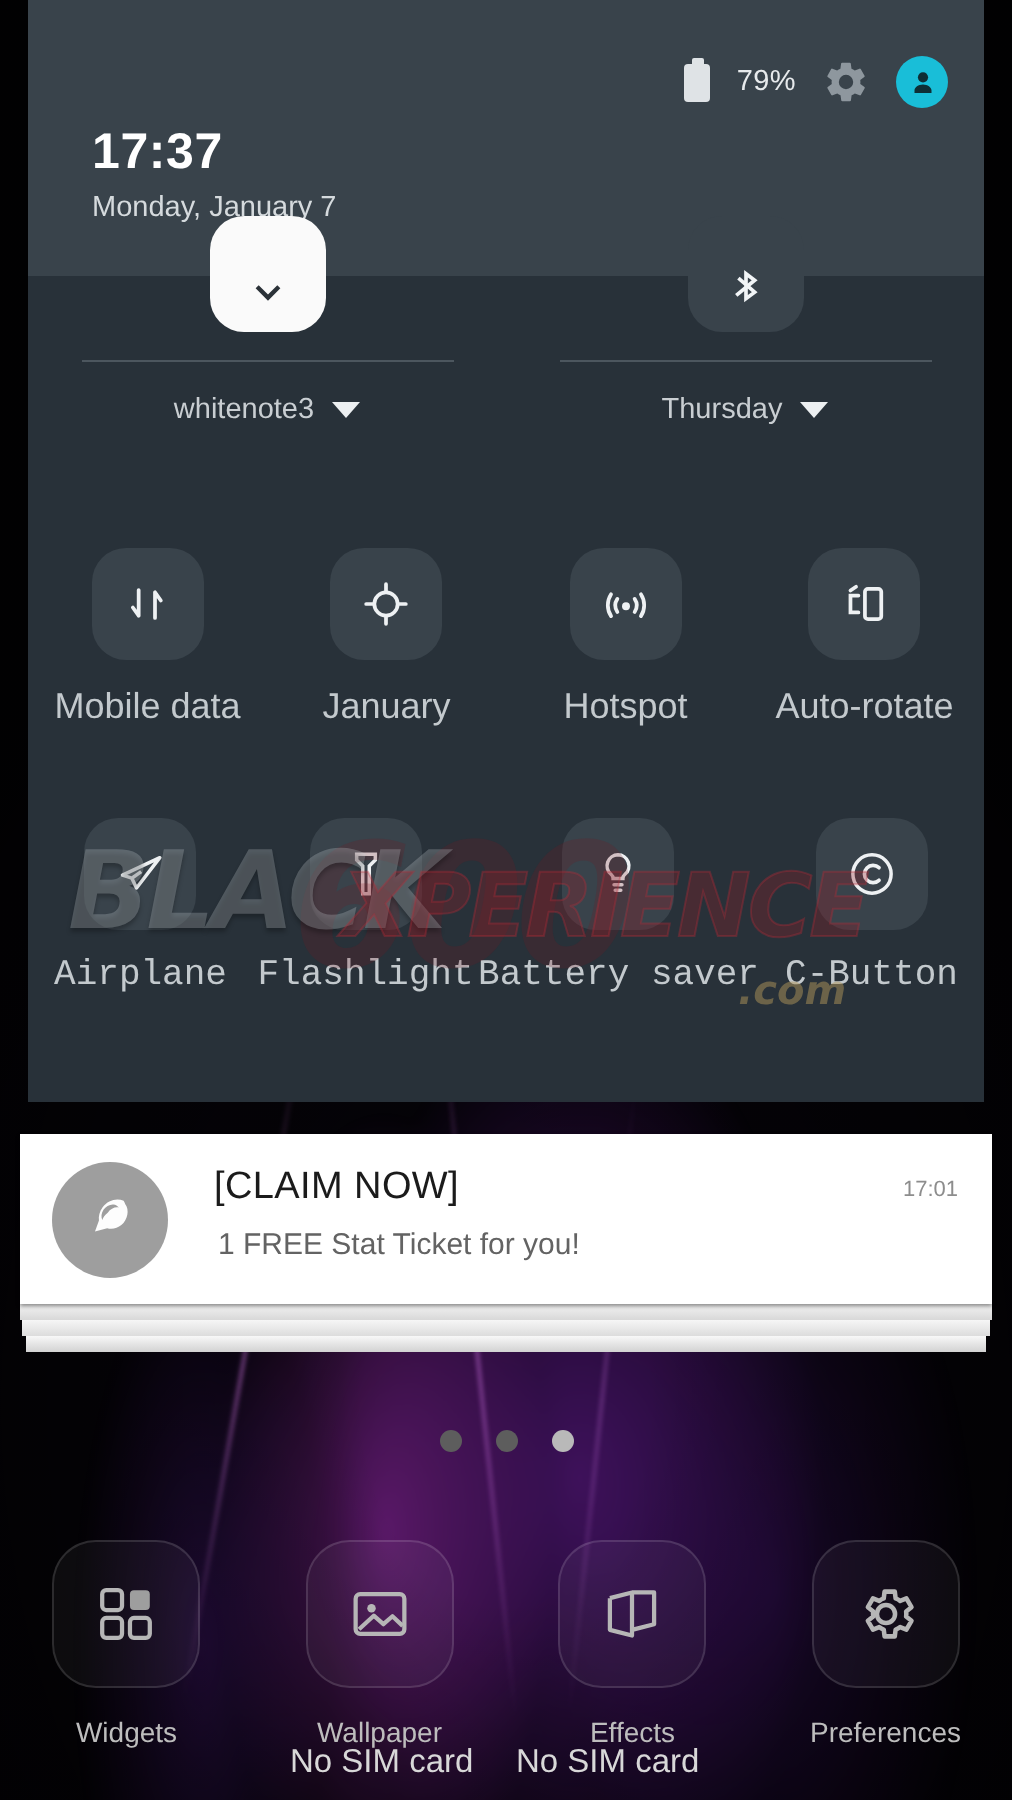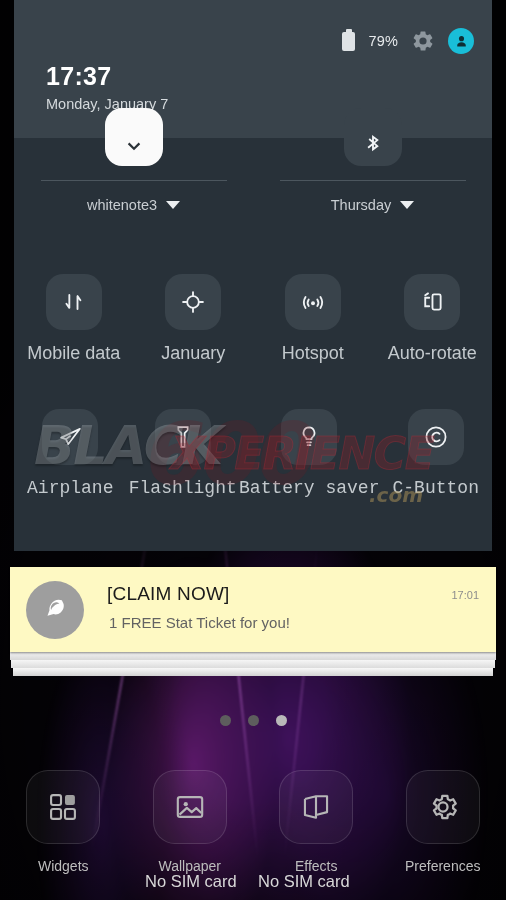--- a/index.html
+++ b/index.html
@@ -119,21 +119,21 @@
   .wm-com {
     position:absolute; left:345px; top:85px;
     font-size:20px; font-weight:bold; font-style:italic;
     font-family:"DejaVu Sans", sans-serif;
     color:rgba(175,150,90,.50);
   }
 
   
   .notif-wrap { position:absolute; left:10px; top:567px; width:486px; }
   .notif {
-    background:#fef9c3; height:85px; position:relative;
+    background:#ffffff; height:85px; position:relative;
     box-shadow:0 1px 2px rgba(0,0,0,.45);
   }
   .n-icon {
     position:absolute; left:16px; top:14px; width:58px; height:58px;
     border-radius:50%; background:#9e9e9e;
     display:flex; align-items:center; justify-content:center;
   }
   .n-title {
     position:absolute; left:97px; top:16px;
     font-size:19px; color:#1b1b1b; letter-spacing:.2px;

